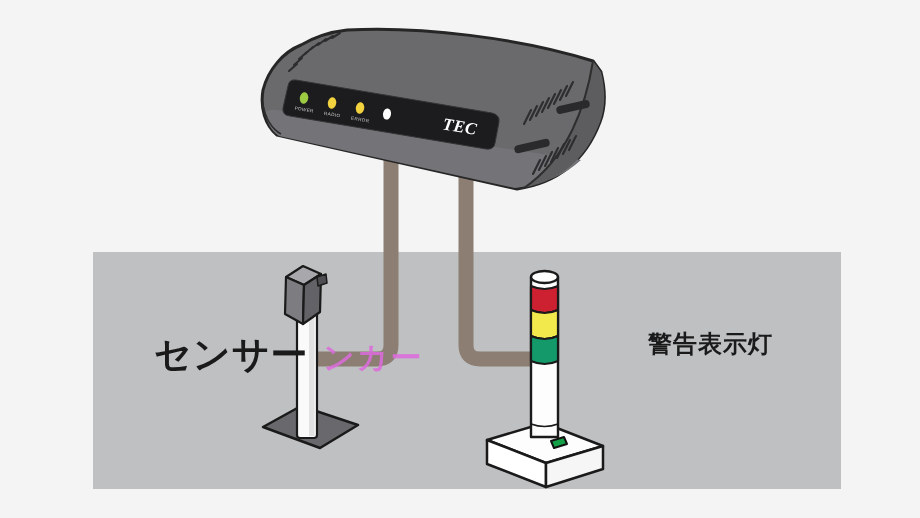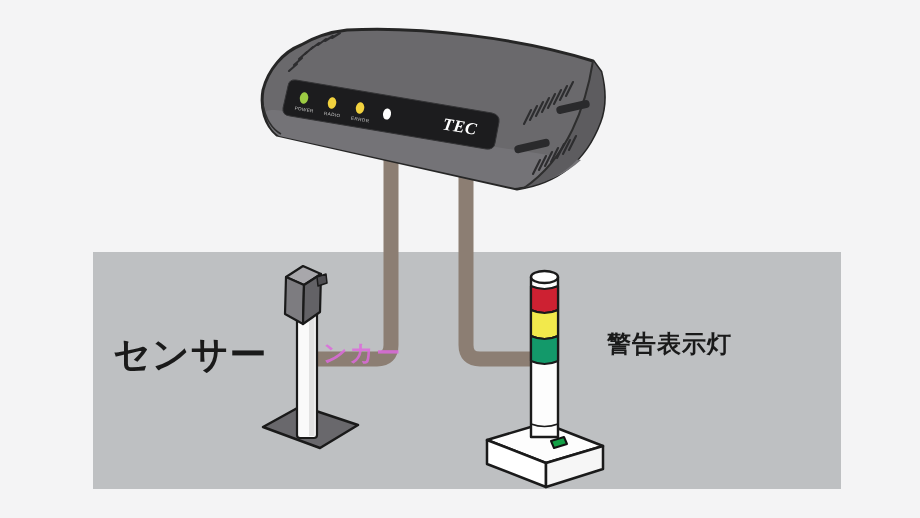--- a/index.html
+++ b/index.html
@@ -11,26 +11,27 @@
   }
   .stage{position:absolute;inset:0;width:920px;height:518px;}
   svg.scene{position:absolute;left:0;top:0;}
   .jp-label{
     position:absolute;
     color:#1a1a1a;
     font-weight:bold;
     letter-spacing:1px;
     white-space:nowrap;
     font-family:"DejaVu Sans",sans-serif;
+    margin-left:41px;
   }
   #sensor-label{left:113px;top:330px;font-size:37px;}
   #warning-label{left:607px;top:328px;font-size:24px;}
   #stray-text{
     position:absolute;left:323px;top:337px;
-    font-size:24px;font-weight:bold;letter-spacing:2px;
+    font-size:31px;font-weight:bold;letter-spacing:2px;
     color:#dd6bdd;opacity:.85;white-space:nowrap;
     font-family:"DejaVu Sans",sans-serif;
   }
   .led-label{fill:#c9c9c9;font-size:4.6px;letter-spacing:.4px;font-family:"Liberation Sans",sans-serif;}
   .logo-text{fill:#ffffff;font-size:17px;font-weight:bold;font-style:italic;letter-spacing:.5px;font-family:"Liberation Serif",serif;}
 </style>
 </head>
 <body>
 
 <div class="stage">

